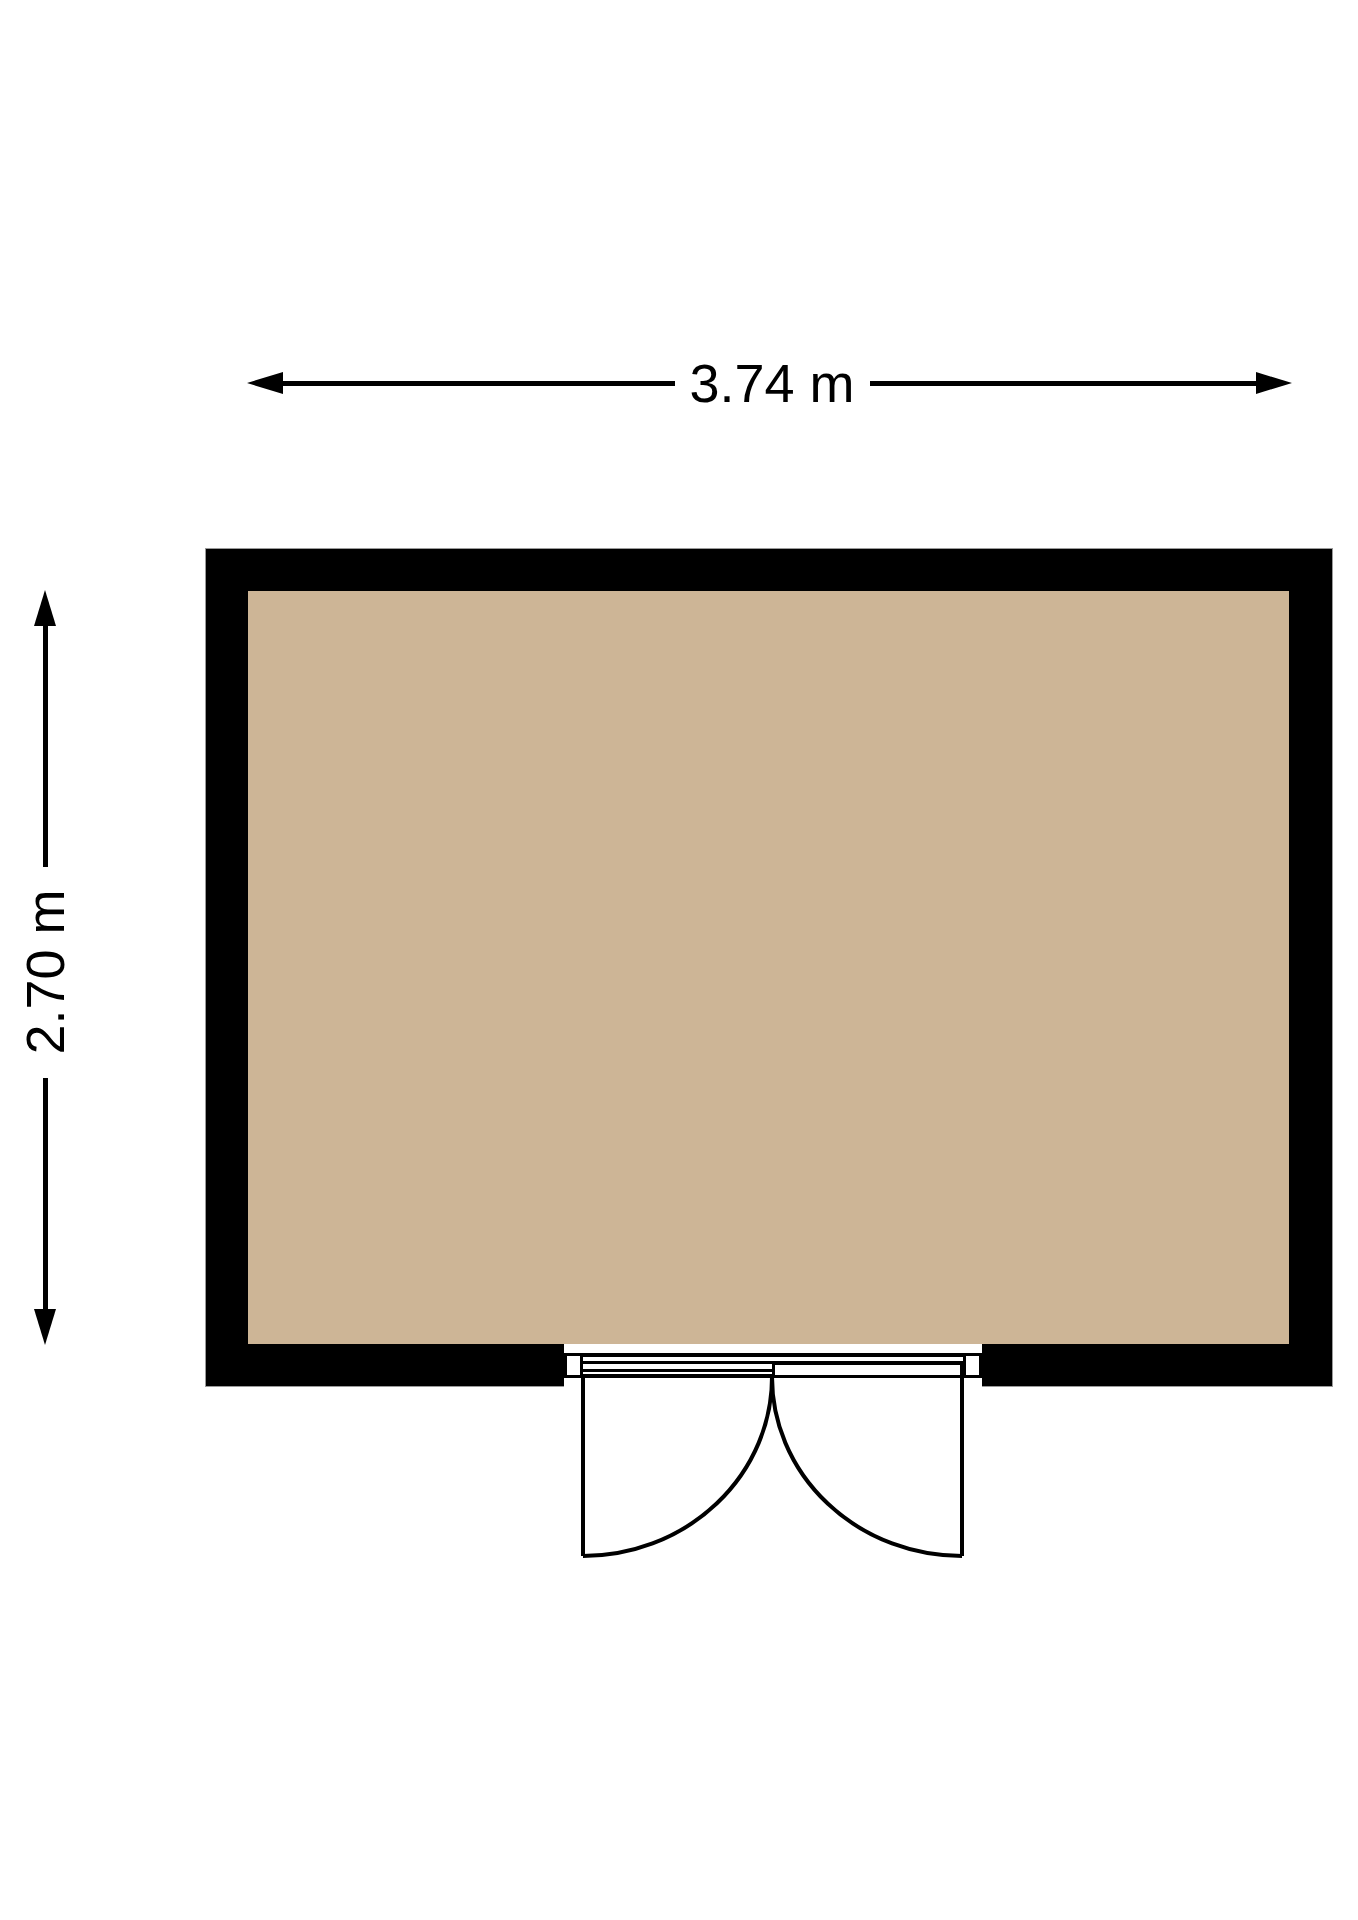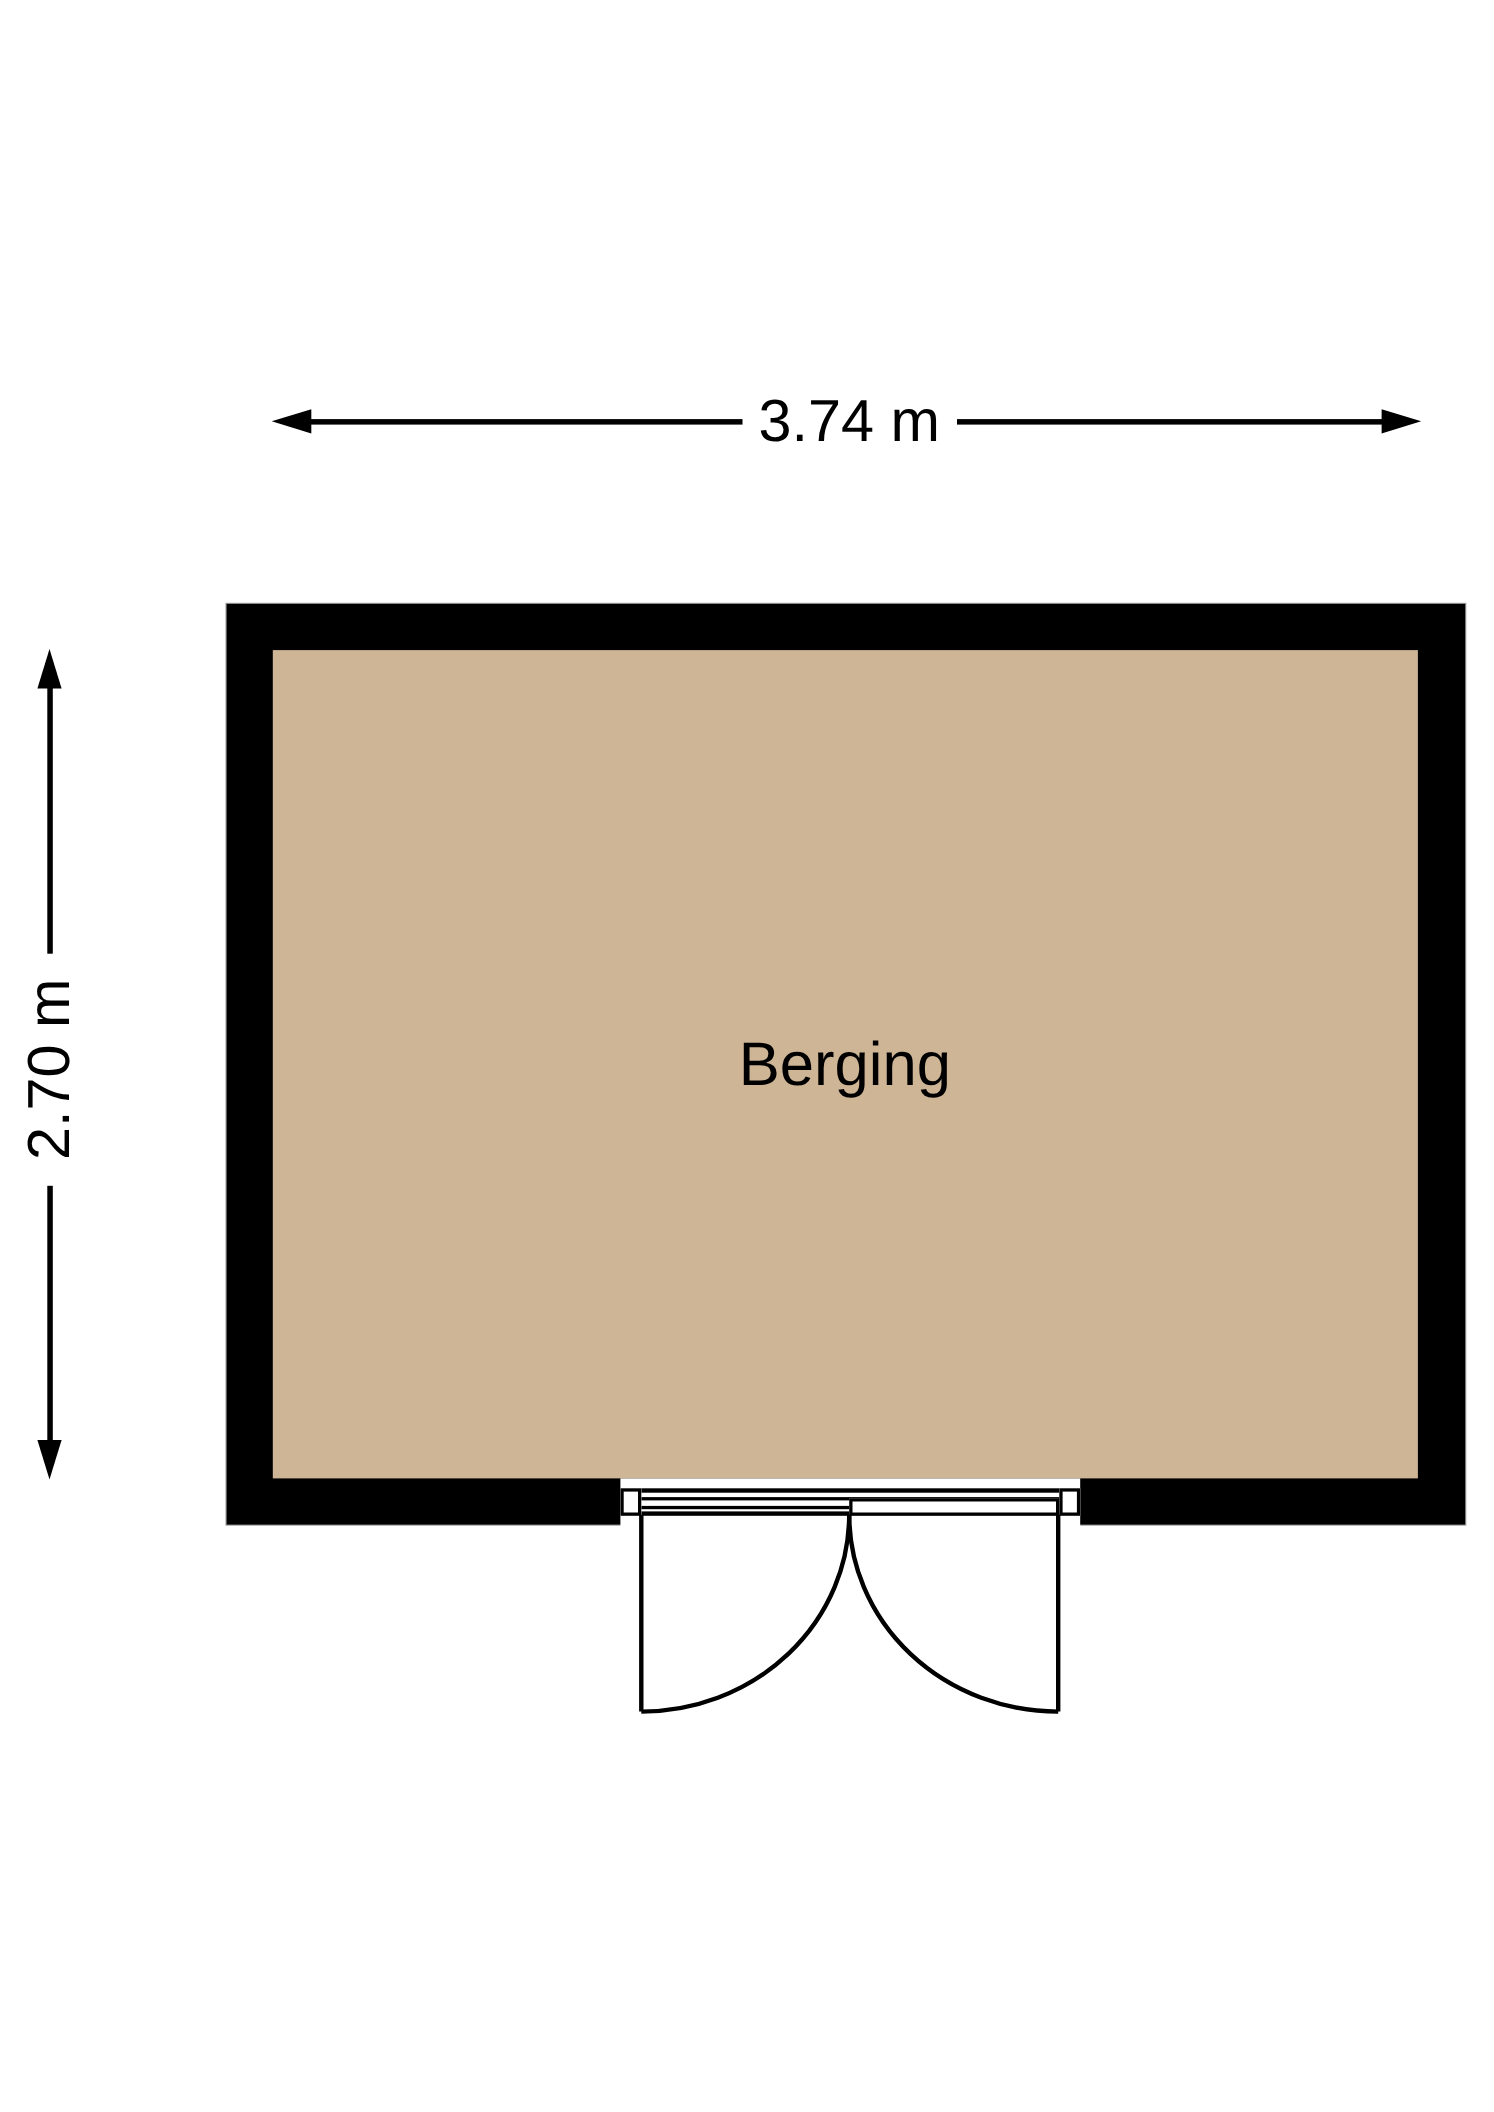--- a/index.html
+++ b/index.html
@@ -101,21 +101,20 @@
   <div>
     <div class="abs arrow up" style="left:34px; top:590px;"></div>
     <div class="abs dim-line" style="left:43px; top:622px; width:5px; height:245px;"></div>
     <div class="abs dim-label vert">2.70 m</div>
     <div class="abs dim-line" style="left:43px; top:1078px; width:5px; height:235px;"></div>
     <div class="abs arrow down" style="left:34px; top:1309px;"></div>
   </div>
 
   <div class="abs room-wall" style="background-color: rgb(0, 0, 0);"></div>
   <div class="abs room-floor" style="background-color: rgb(205, 181, 150);"></div>
-  <div class="abs room-label">Berging</div>
 
   <div>
     <div class="abs door-opening"></div>
 
     <div class="abs threshold-line" style="top:1353px; height:4px;"></div>
     <div class="abs threshold-line" style="top:1361px; height:3px;"></div>
     <div class="abs threshold-line" style="top:1369px; height:3px;"></div>
     <div class="abs threshold-line" style="top:1374px; height:4px;"></div>
     <div class="abs door-leaf-closed"></div>
 

